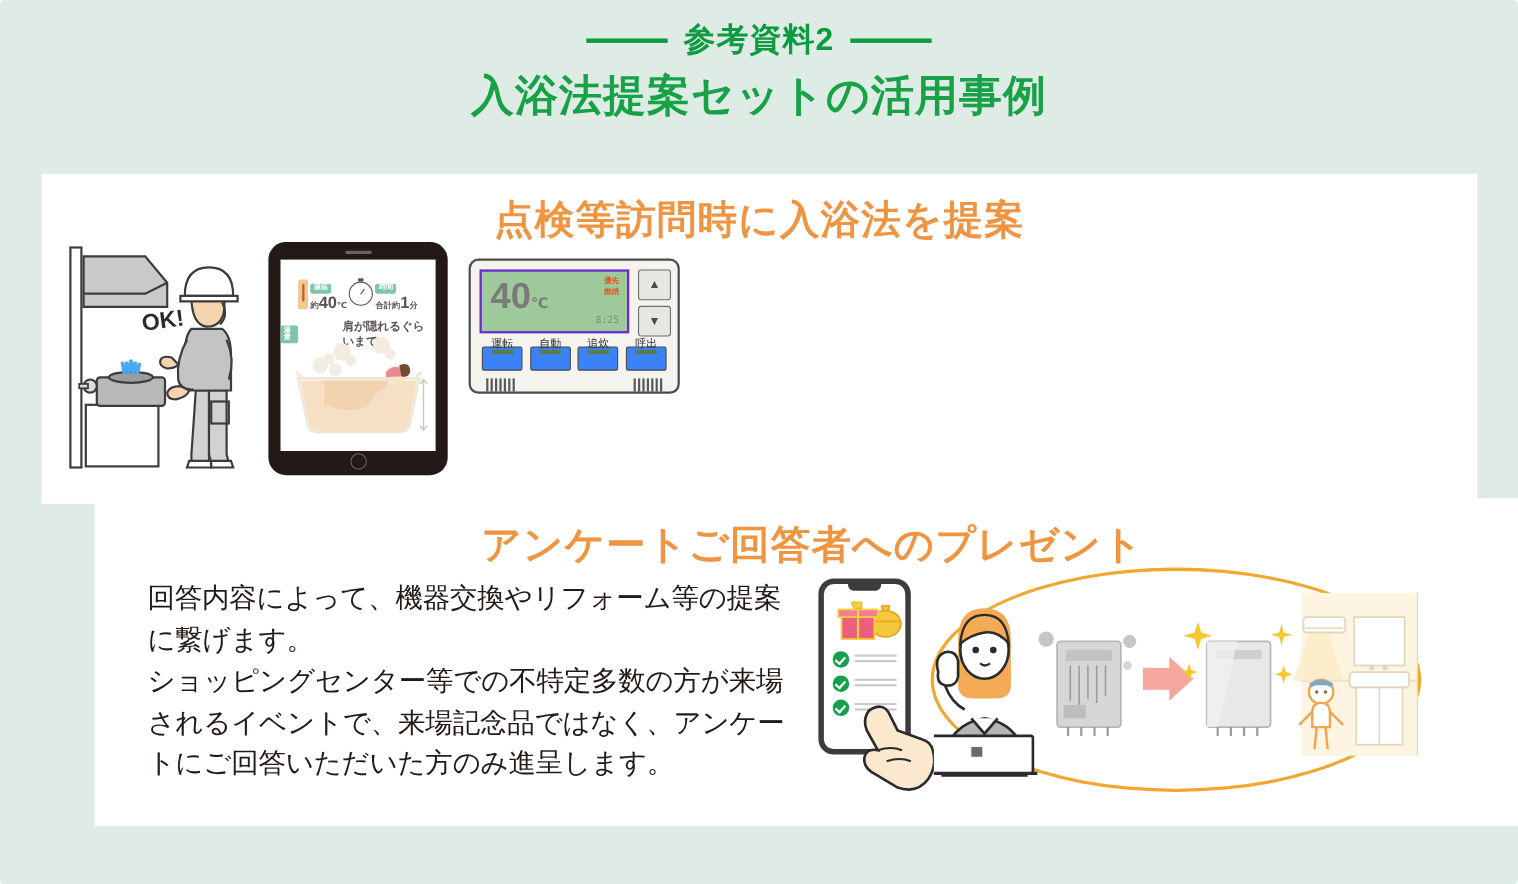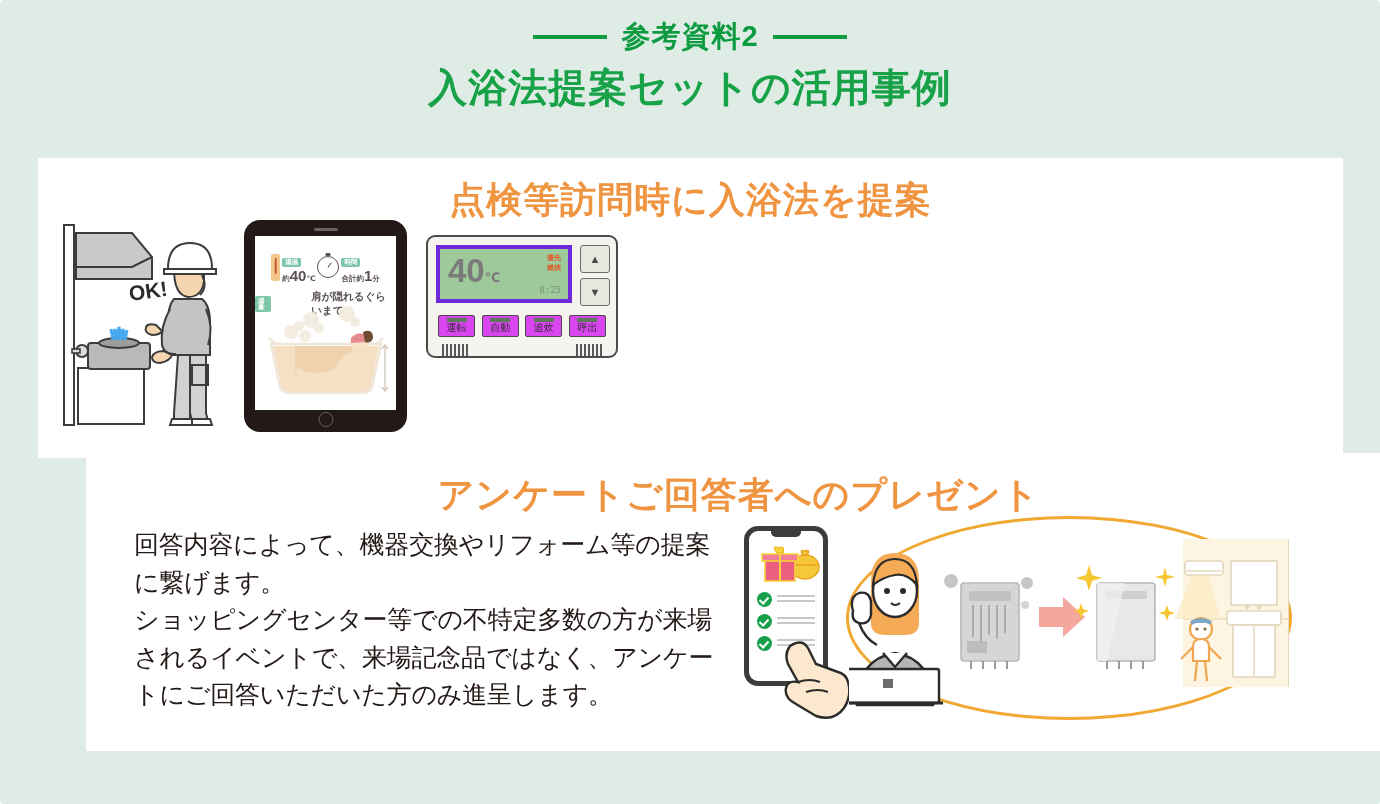--- a/index.html
+++ b/index.html
@@ -177,21 +177,21 @@
     background: #f4f3ee;
     border: 2px solid #4b4b4b;
     border-radius: 9px;
     box-sizing: border-box;
     padding: 8px;
   }
   .remote-top { display: flex; gap: 8px; }
   .remote-screen {
     flex: 1; height: 58px;
     background: #9ec99a;
-    border: 4px solid #6d28d9;
+    border: 2px solid #6d28d9;
     position: relative;
     box-sizing: border-box;
   }
   .rs-temp {
     position: absolute; left: 8px; top: 5px;
     color: #7a7a7a; font-weight: bold; line-height: 1;
   }
   .rs-temp .n { font-size: 33px; }
   .rs-temp .u { font-size: 13px; }
   .rs-tags {
@@ -208,24 +208,24 @@
     width: 28px; height: 26px;
     background: #e7e6df; border: 1.6px solid #6d6d6d; border-radius: 3px;
     display: flex; align-items: center; justify-content: center;
     font-size: 11px; color: #4b4b4b; line-height: 1;
   }
   .remote-btns {
     display: flex; justify-content: space-between; margin-top: 9px; padding: 0 2px;
   }
   .rbtn {
     width: 37px; height: 22px;
-    background: #d946ef; border: 1.4px solid #4b4b4b; border-radius: 2px;
+    background: #3b82f6; border: 1.4px solid #4b4b4b; border-radius: 2px;
     display: flex; align-items: flex-end; justify-content: center;
     font-size: 10px; color: #2c2c2c; position: relative;
-    padding-bottom: 1px; box-sizing: border-box;
+    padding-bottom: 17px; box-sizing: border-box;
   }
   .rbtn::before {
     content: ""; position: absolute; top: 2px; left: 50%;
     transform: translateX(-50%); width: 20px; height: 4px; background: #5b7a58;
   }
   .remote-vents { display: flex; justify-content: space-between; margin-top: 7px; padding: 0 6px; }
   .vent { display: flex; gap: 2px; }
   .vent i { display: block; width: 2px; height: 12px; background: #58595b; }
 
   

